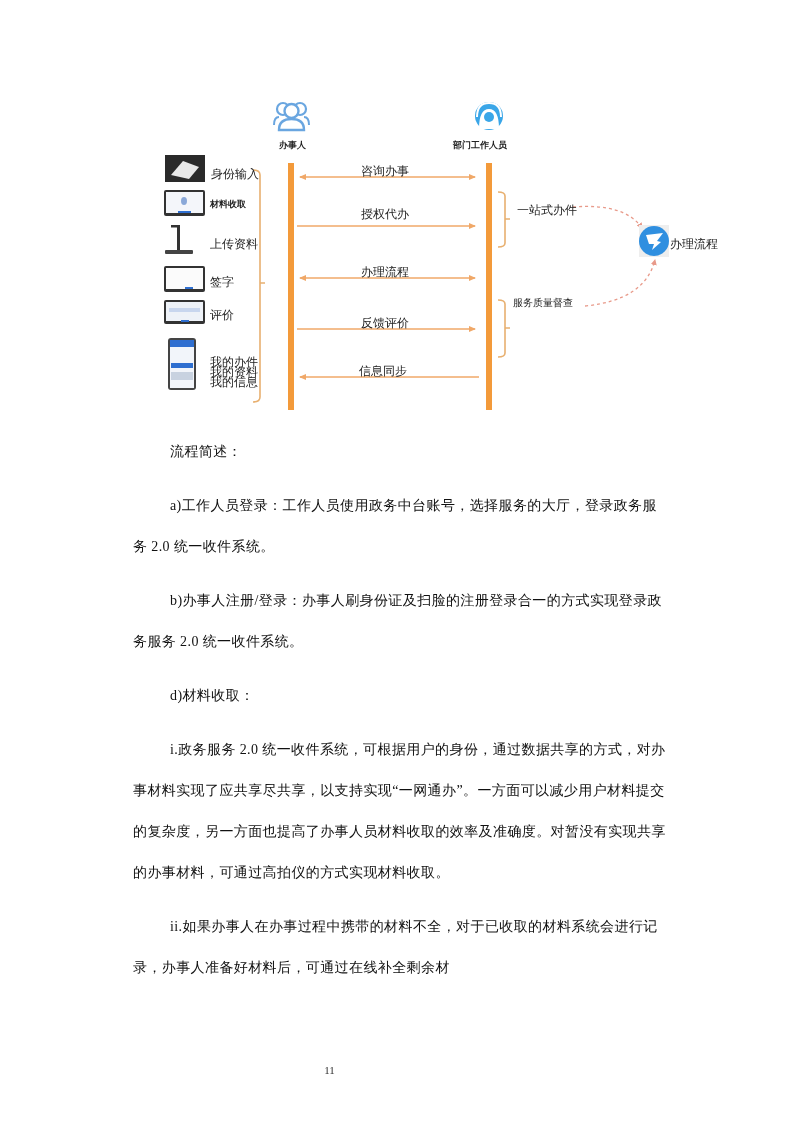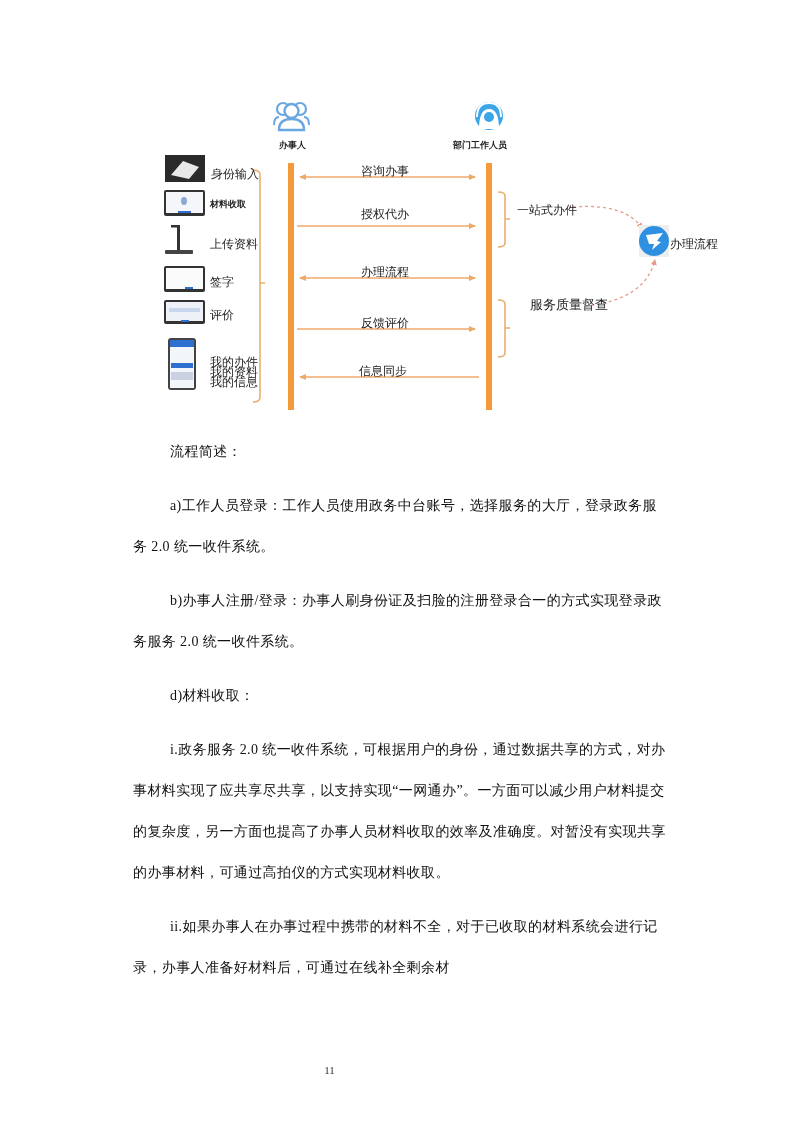--- a/index.html
+++ b/index.html
@@ -116,21 +116,21 @@
     <div>我的信息</div>
   </div>
 
   <div class="fig-label" style="left:206px;top:68px">咨询办事</div>
   <div class="fig-label" style="left:206px;top:111px">授权代办</div>
   <div class="fig-label" style="left:206px;top:169px">办理流程</div>
   <div class="fig-label" style="left:206px;top:220px">反馈评价</div>
   <div class="fig-label" style="left:204px;top:268px">信息同步</div>
 
   <div class="fig-label" style="left:362px;top:107px">一站式办件</div>
-  <div class="fig-label" style="left:375px;top:201px;font-size:13px">服务质量督查</div>
+  <div class="fig-label" style="left:358px;top:201px;font-size:10px">服务质量督查</div>
   <div class="fig-label" style="left:515px;top:141px">办理流程</div>
 </div>
 
 <div class="paragraphs">
   <p class="para">流程简述：</p>
   <p class="para">a)工作人员登录：工作人员使用政务中台账号，选择服务的大厅，登录政务服务 2.0 统一收件系统。</p>
   <p class="para">b)办事人注册/登录：办事人刷身份证及扫脸的注册登录合一的方式实现登录政务服务 2.0 统一收件系统。</p>
   <p class="para">d)材料收取：</p>
   <p class="para">i.政务服务 2.0 统一收件系统，可根据用户的身份，通过数据共享的方式，对办事材料实现了应共享尽共享，以支持实现“一网通办”。一方面可以减少用户材料提交的复杂度，另一方面也提高了办事人员材料收取的效率及准确度。对暂没有实现共享的办事材料，可通过高拍仪的方式实现材料收取。</p>
   <p class="para">ii.如果办事人在办事过程中携带的材料不全，对于已收取的材料系统会进行记录，办事人准备好材料后，可通过在线补全剩余材</p>

